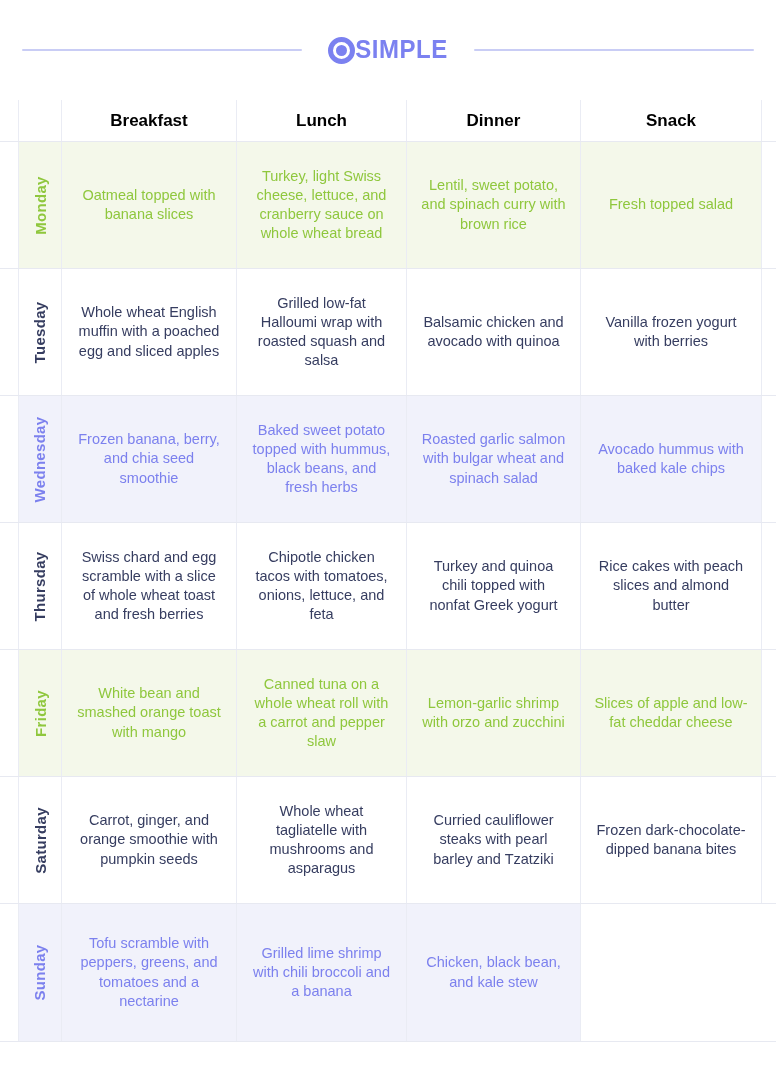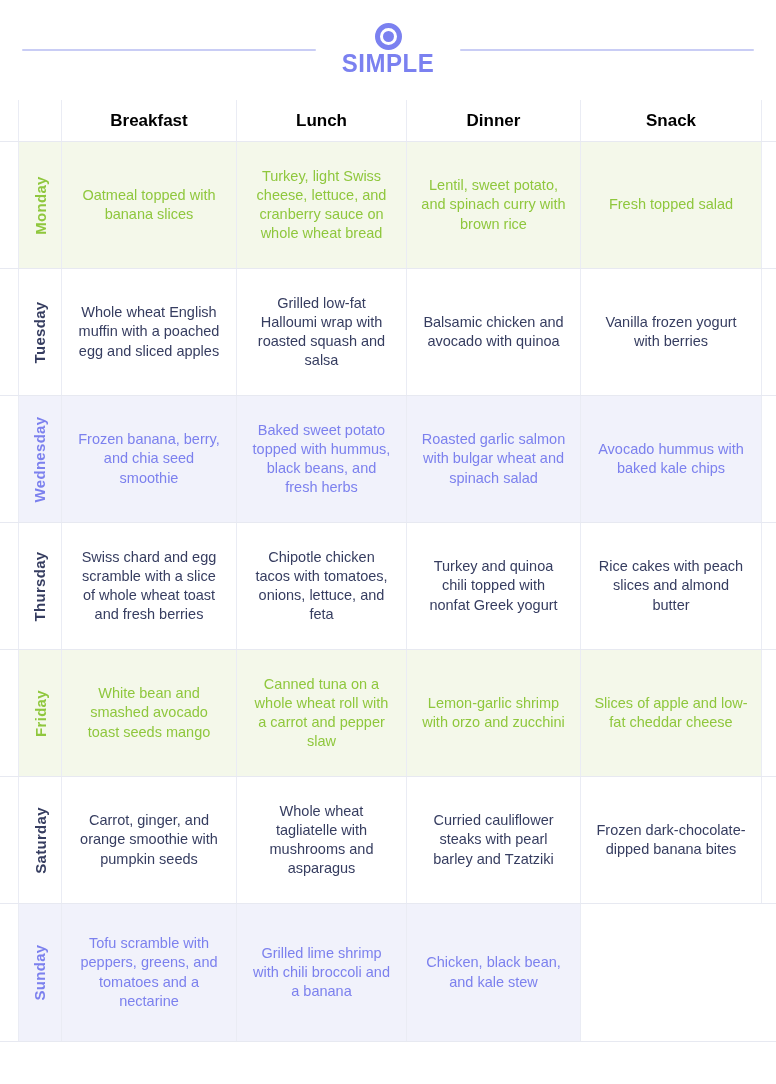--- a/index.html
+++ b/index.html
@@ -6,21 +6,21 @@
   body{
     width:776px;height:1084px;background:#ffffff;
     font-family:"Liberation Sans", sans-serif;
     color:#343b5e;overflow:hidden;
   }
   
   .logo-bar{display:flex;align-items:center;height:44px;margin-top:28px;}
   .rule{flex:1;height:2px;background:#c9cdf5;border-radius:2px;}
   .rule.left{margin-left:22px;margin-right:26px;}
   .rule.right{margin-right:22px;margin-left:26px;}
-  .logo{display:flex;align-items:center;flex-direction:column;}
+  .logo{display:flex;align-items:center;}
   .logo-ring{width:27px;height:27px;border:5px solid #7b81f0;border-radius:50%;
     box-sizing:border-box;display:flex;align-items:center;justify-content:center;}
   .logo-dot{width:11px;height:11px;background:#7b81f0;border-radius:50%;}
   .logo-text{font-size:24px;font-weight:bold;color:#7b81f0;letter-spacing:0.5px;
     transform:scaleY(1.06);}
   
   .mealtable{margin-top:28px;}
   .row{display:flex;border-bottom:1px solid #e7e9f1;box-sizing:border-box;background:#fff;}
   .cell{box-sizing:border-box;border-right:1px solid #eaecf4;
     display:flex;align-items:center;justify-content:center;text-align:center;}
@@ -116,21 +116,21 @@
     <div class="cell c4 tint meal">Turkey and quinoa chili topped with nonfat Greek yogurt</div>
     <div class="cell c5 tint meal">Rice cakes with peach slices and almond butter</div>
     <div class="cell c6 sliver"></div>
   </div>
 
   <div class="row drow r-green">
     <div class="cell c0 sliver"></div>
     <div class="cell c1 tint day">
         <span class="day-inner">Friday</span>
       </div>
-    <div class="cell c2 tint meal">White bean and smashed avocado toast seeds mango</div>
+    <div class="cell c2 tint meal">White bean and smashed orange toast with mango</div>
     <div class="cell c3 tint meal">Canned tuna on a whole wheat roll with a carrot and pepper slaw</div>
     <div class="cell c4 tint meal">Lemon-garlic shrimp with orzo and zucchini</div>
     <div class="cell c5 tint meal">Slices of apple and low-fat cheddar cheese</div>
     <div class="cell c6 sliver"></div>
   </div>
 
   <div class="row drow r-white">
     <div class="cell c0 sliver"></div>
     <div class="cell c1 tint day">
         <span class="day-inner">Saturday</span>

